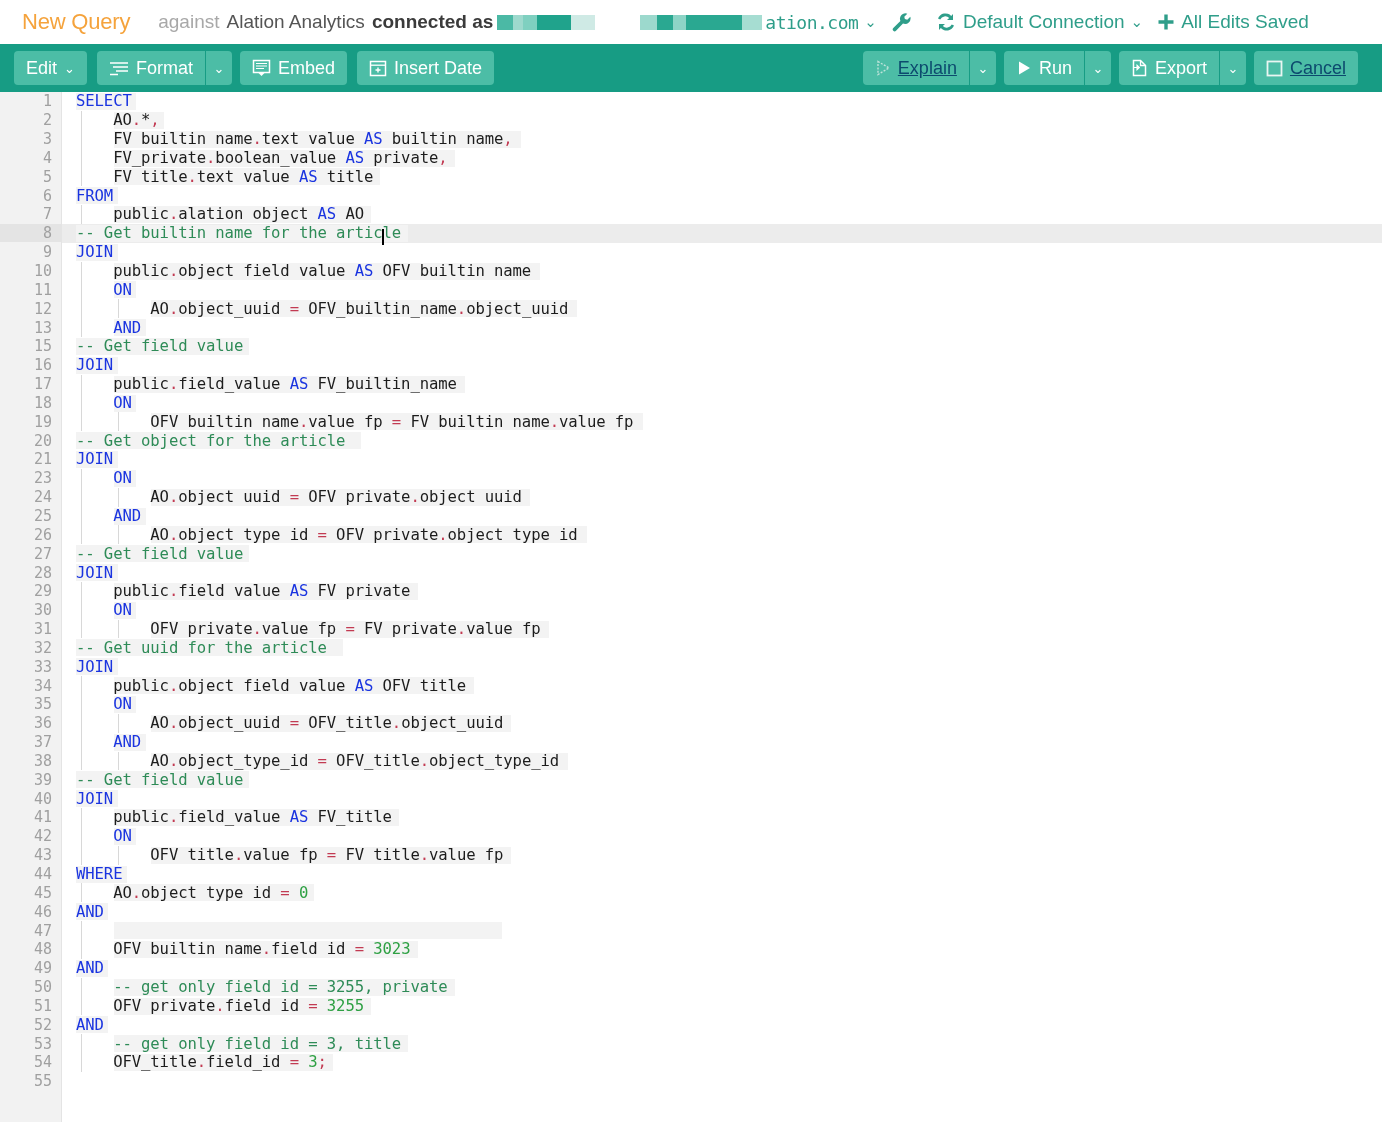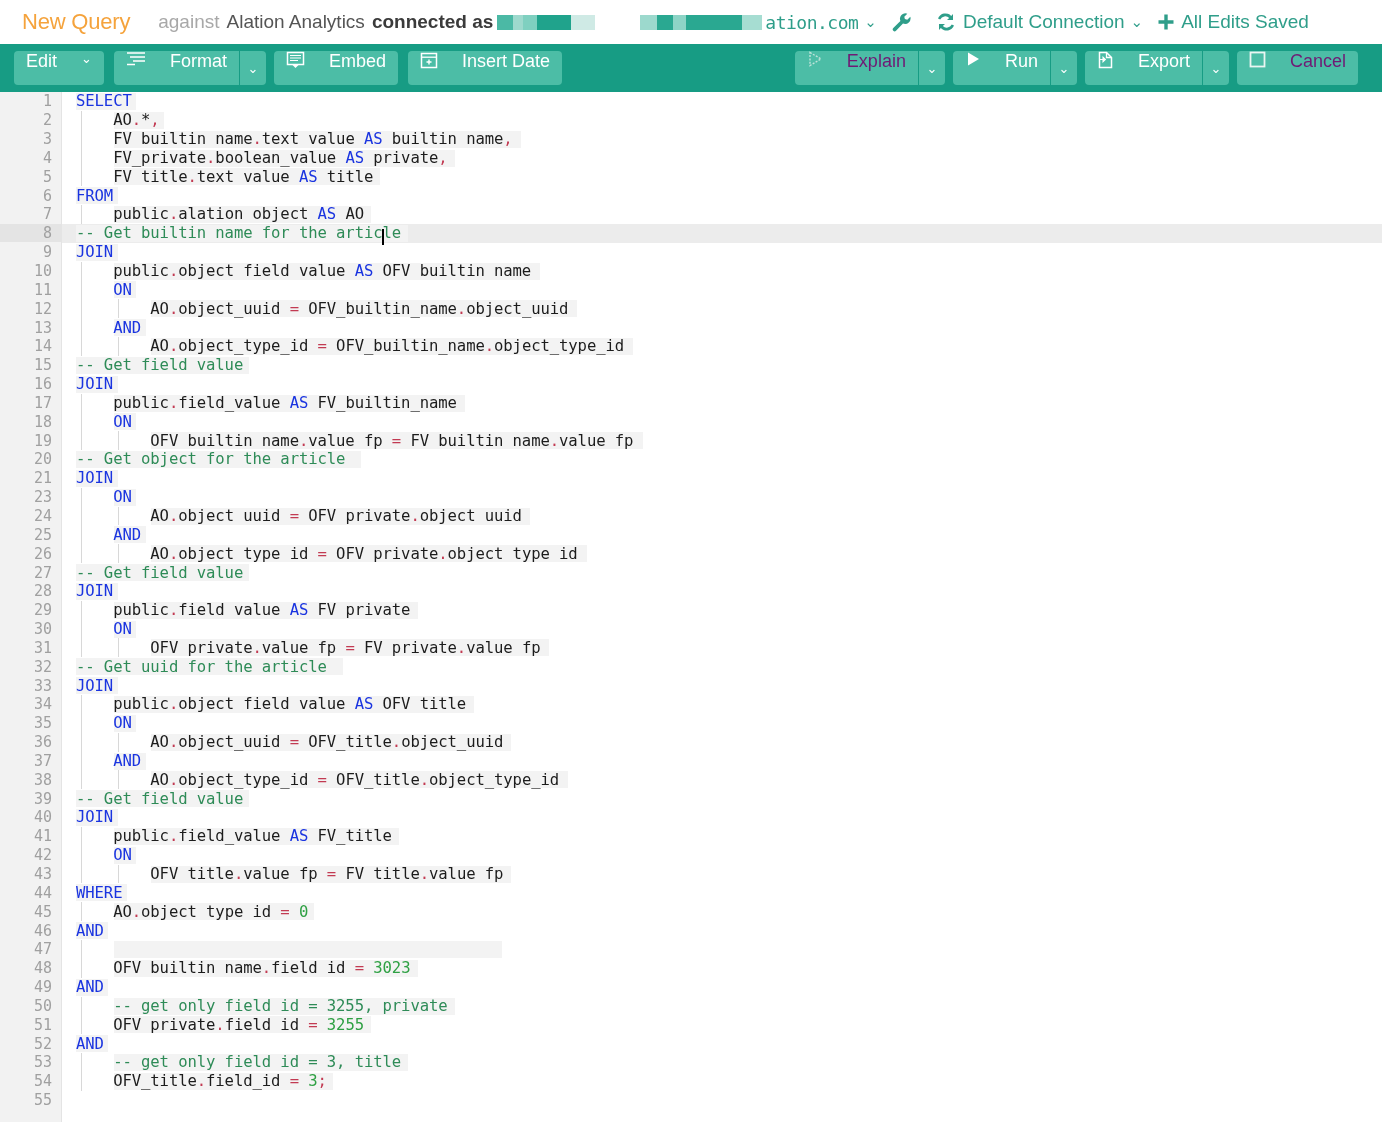--- a/index.html
+++ b/index.html
@@ -97,30 +97,30 @@
     justify-content: space-between;
   }
   .tb-left, .tb-right { display: flex; align-items: center; }
   .btn {
     background: #4cbda6;
     color: #ffffff;
     border: none;
     border-radius: 4px;
     height: 34px;
     display: inline-flex;
-    align-items: flex-start;
-    gap: 24px;
+    align-items: center;
+    gap: 7px;
     padding: 0 12px;
     font-family: "Liberation Sans", sans-serif;
     font-size: 18px;
     cursor: pointer;
     margin-right: 10px;
     white-space: nowrap;
   }
-  .btn.dim { color: #701a75; }
+  .btn.dim { color: #0c4a6e; text-decoration: underline; }
   .btn-split {
     display: inline-flex;
     align-items: center;
     margin-right: 8px;
   }
   .btn-split .btn { margin-right: 1px; border-top-right-radius: 0; border-bottom-right-radius: 0; }
   .btn-caret {
     background: #4cbda6;
     color: #ffffff;
     border: none;
@@ -468,29 +468,20 @@
       </div>
       <div class="line">
         <div class="ln">13</div>
         <div class="code-cell">
           <div class="code-hl" style="left: 51.52px; width: 32.14px;"></div>
           <div class="guide" style="left: 18.69px;"></div>
           <span class="code"><span>    </span><span class="kw">AND</span></span>
         </div>
       </div>
       <div class="line">
-        <div class="ln">14</div>
-        <div class="code-cell">
-          <div class="code-hl" style="left: 89.04px; width: 482.38px;"></div>
-          <div class="guide" style="left: 18.69px;"></div>
-          <div class="guide" style="left: 56.21px;"></div>
-          <span class="code"><span>        AO</span><span class="op">.</span><span>object_type_id </span><span class="op">=</span><span> OFV_builtin_name</span><span class="op">.</span><span>object_type_id</span></span>
-        </div>
-      </div>
-      <div class="line">
         <div class="ln">15</div>
         <div class="code-cell">
           <div class="code-hl" style="left: 14px; width: 172.84px;"></div>
           <span class="code"><span class="cmt">-- Get field value</span></span>
         </div>
       </div>
       <div class="line">
         <div class="ln">16</div>
         <div class="code-cell">
           <div class="code-hl" style="left: 14px; width: 41.52px;"></div>

